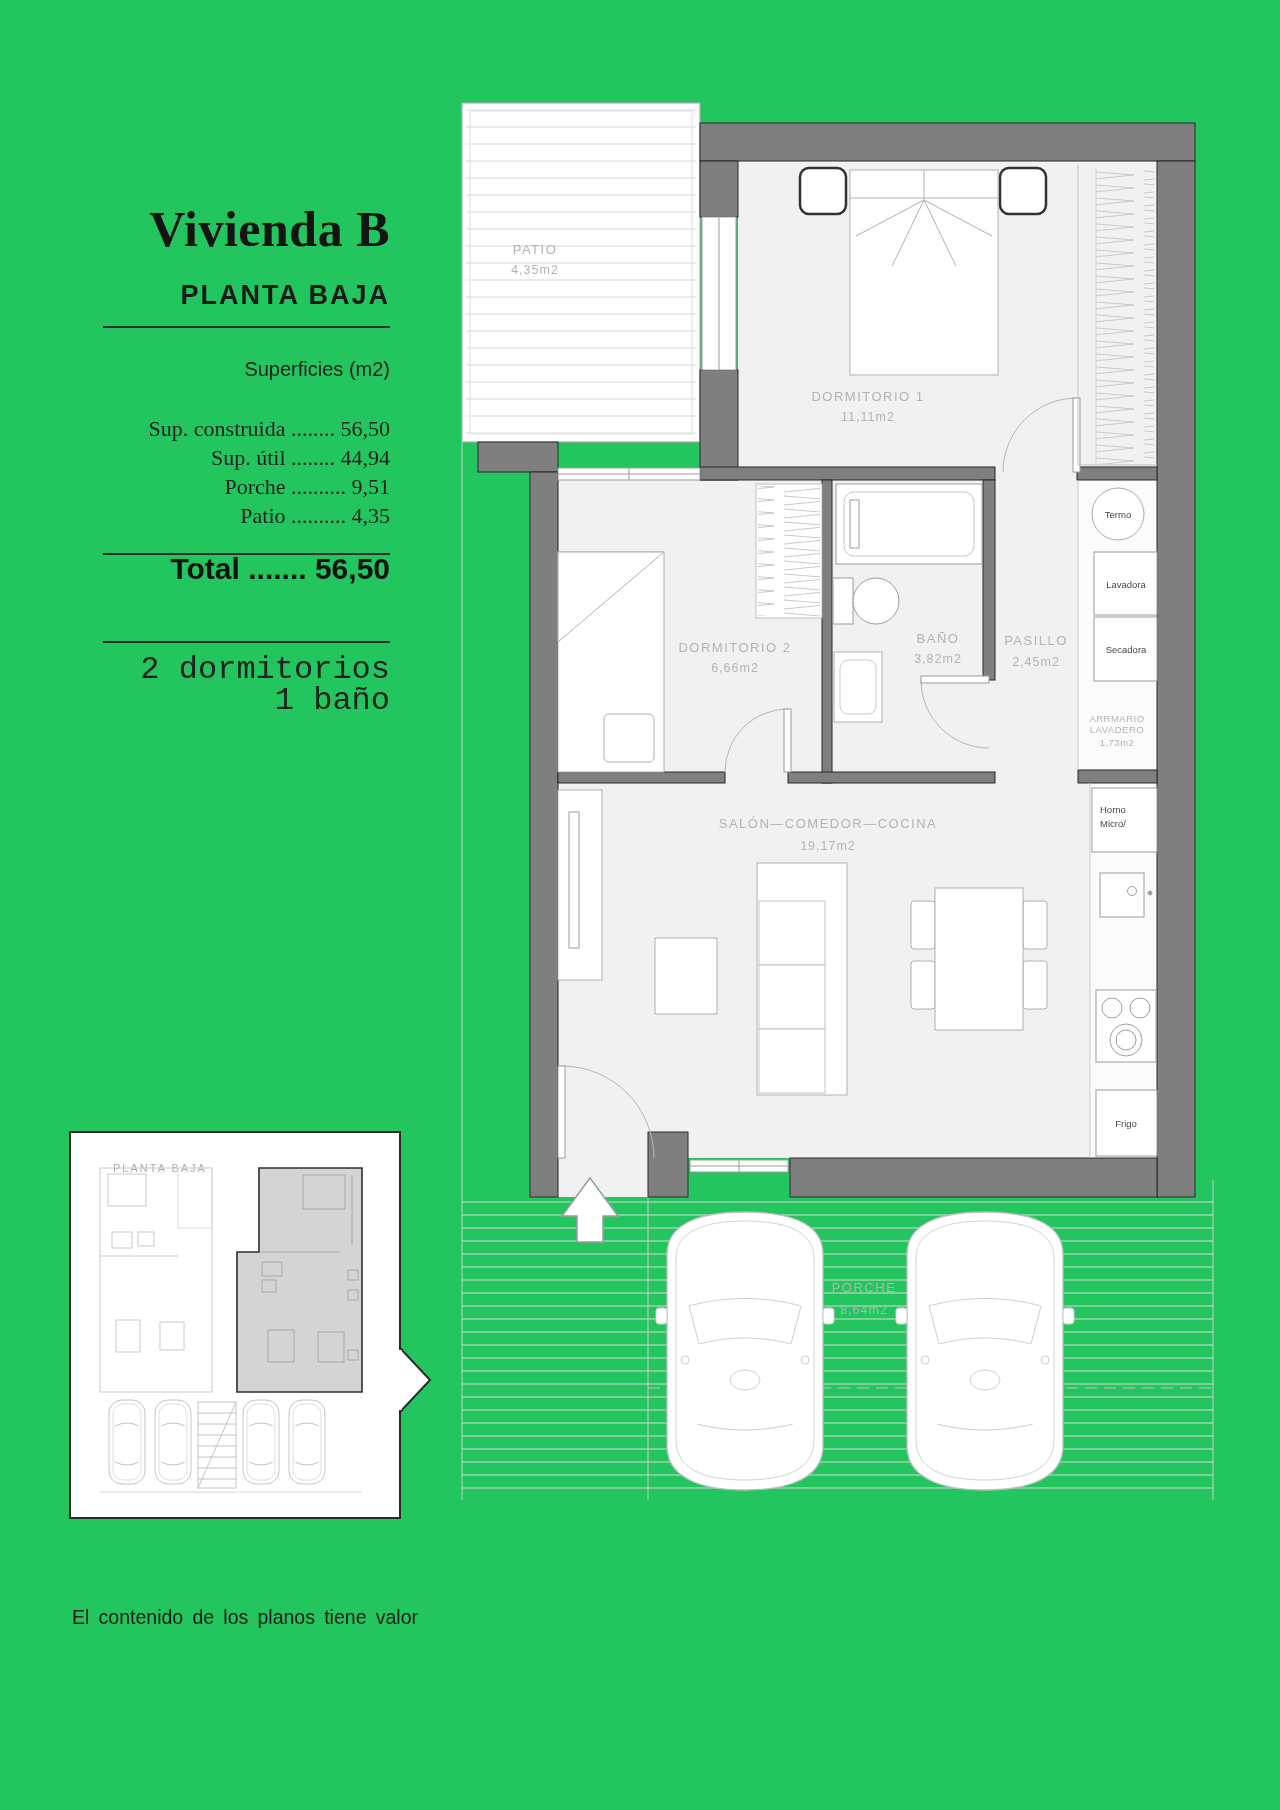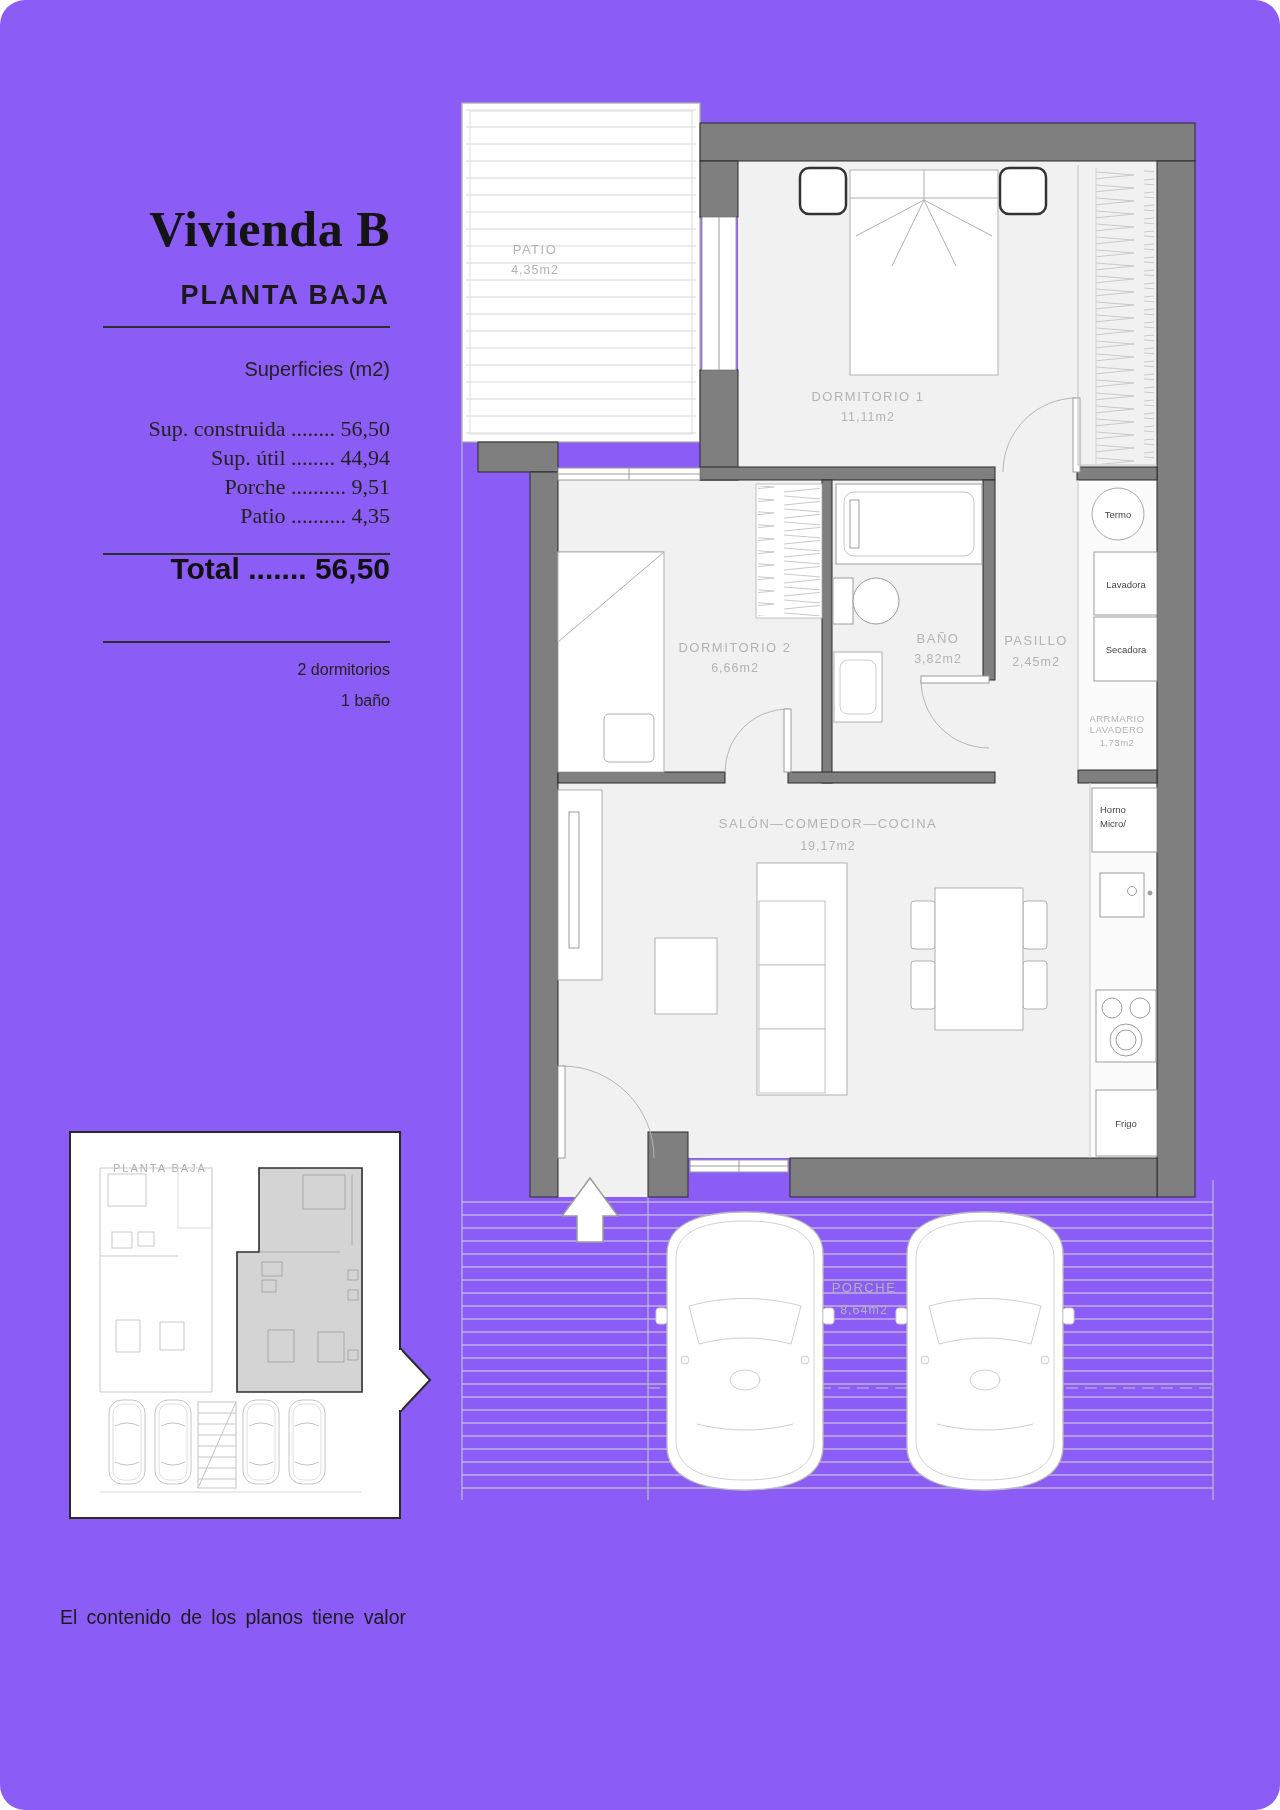--- a/index.html
+++ b/index.html
@@ -1,46 +1,46 @@
 <!DOCTYPE html>
 <html><head>
 <meta charset="utf-8">
 <style>
   html,body{margin:0;padding:0;background:#fff;}
-  .page{position:relative;width:1280px;height:1810px;background:#8b5cf6;overflow:hidden;
-        font-family:"Liberation Sans",sans-serif;color:#1c1c1c;border-radius:25px;}
+  .page{position:relative;width:1280px;height:1810px;background:#22c55e;overflow:hidden;
+        font-family:"Liberation Sans",sans-serif;color:#1c1c1c;}
 
   
   .panel{position:absolute;left:100px;top:0;width:290px;}
   .panel .abs{position:absolute;right:0;text-align:right;white-space:nowrap;}
   .title{top:200px;font-family:"Liberation Serif","DejaVu Serif",serif;font-size:50px;
          font-weight:600;color:#141414;letter-spacing:.5px;}
   .subtitle{top:280px;font-size:27px;font-weight:bold;letter-spacing:2px;color:#1a1a1a;}
   .rule{position:absolute;left:3px;right:0;border-top:2px solid #2e2e2e;}
   .rule1{top:326px;}
   .surf-heading{top:358px;font-size:20px;color:#222;}
   .rows{top:414px;font-size:22px;line-height:29px;color:#222;font-family:Liberation Serif, serif;}
   .rule2{top:553px;}
   .total{top:552px;font-size:30px;font-weight:bold;color:#111;}
   .rule3{top:641px;}
-  .features{top:654px;font-size:16px;line-height:31px;color:#222;}
+  .features{top:654px;font-size:32px;line-height:31px;color:#222;font-family:Liberation Mono, monospace;}
 
   
   .plan{position:absolute;left:440px;top:90px;width:790px;height:1420px;}
   .minimap{position:absolute;left:55px;top:1120px;width:395px;height:410px;}
   svg text{font-family:"Liberation Sans",sans-serif;}
   .room-label{fill:#b3b3b3;font-size:13px;letter-spacing:1.5px;text-anchor:middle;}
   .room-area{fill:#b3b3b3;font-size:12.5px;letter-spacing:1px;text-anchor:middle;}
   .appl-label{fill:#454545;font-size:9.5px;text-anchor:middle;}
   .appl-label-s{fill:#454545;font-size:9.5px;text-anchor:start;}
   .tiny-label{fill:#b3b3b3;font-size:9.5px;letter-spacing:.5px;text-anchor:middle;}
   .mm-label{fill:#ababab;font-size:11px;letter-spacing:2px;}
 
   
-  .disclaimer{position:absolute;left:60px;top:1602px;width:346px;font-size:19.5px;
+  .disclaimer{position:absolute;left:72px;top:1602px;width:346px;font-size:19.5px;
               line-height:30px;color:#1b1b1b;}
   .disclaimer div{text-align:justify;text-align-last:justify;}
 </style>
 </head>
 <body>
 
 <div class="page">
 
   <div class="panel">
     <div class="abs title">Vivienda B</div>

